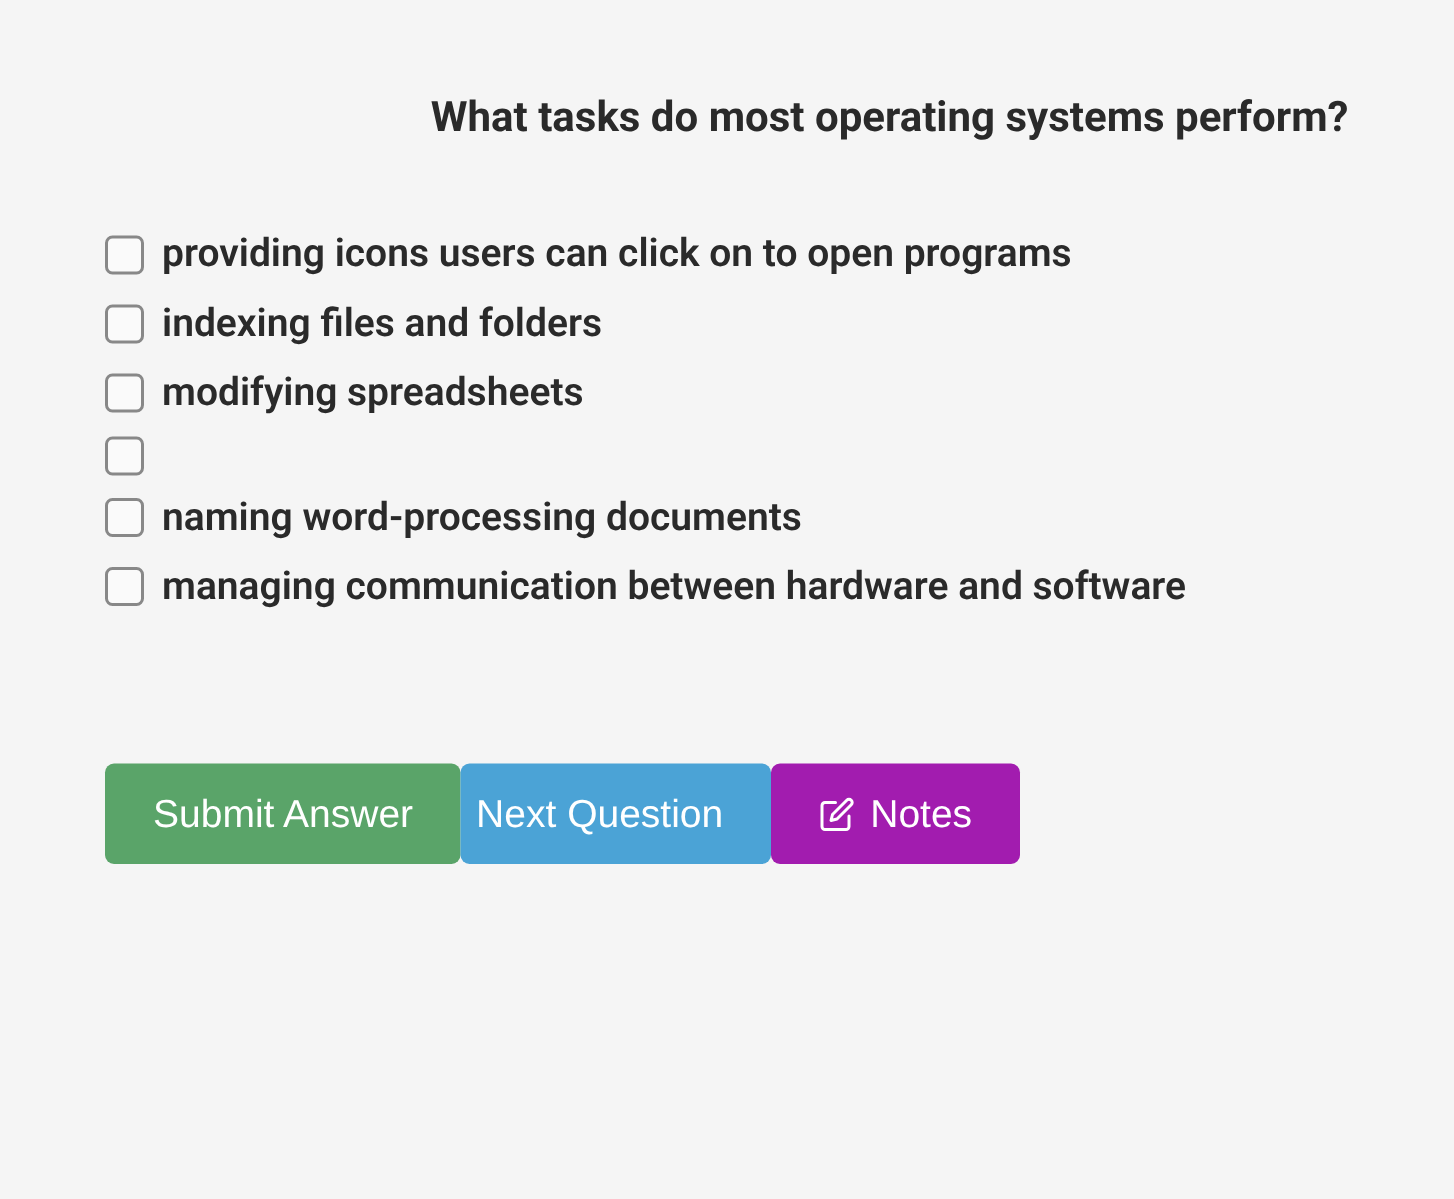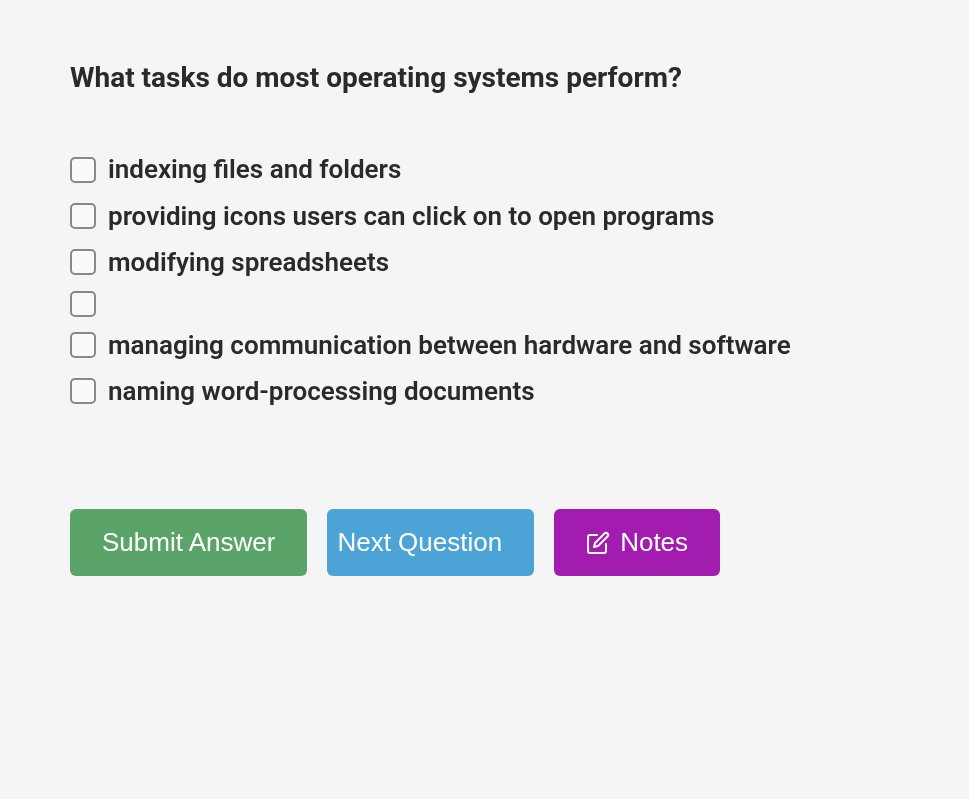--- a/index.html
+++ b/index.html
@@ -14,20 +14,21 @@
       height: 799px;
       padding: 60px 70px;
       color: #333;
     }
     .question-text {
       font-size: 28px;
       font-weight: 700;
       color: #2a2a2a;
       margin-bottom: 55px;
       line-height: 1.3;
+      text-align: right;
     }
     .options {
       margin-bottom: 100px;
     }
     .option-row {
       display: flex;
       align-items: center;
       margin-bottom: 10px;
     }
     .checkbox {
@@ -42,21 +43,20 @@
     }
     .option-label {
       font-size: 26px;
       font-weight: 600;
       color: #2a2a2a;
       cursor: pointer;
       line-height: 1.4;
     }
     .button-row {
       display: flex;
-      gap: 20px;
     }
     .btn {
       display: inline-flex;
       align-items: center;
       justify-content: center;
       padding: 18px 32px;
       border-radius: 6px;
       font-size: 26px;
       font-weight: 400;
       color: #fff;
@@ -82,40 +82,40 @@
     }
   </style>
 </head>
 <body>
 
 <div class="question-text">What tasks do most operating systems perform?</div>
 
 <div class="options">
   <div class="option-row">
     <div class="checkbox"></div>
-    <span class="option-label">indexing files and folders</span>
+    <span class="option-label">providing icons users can click on to open programs</span>
   </div>
   <div class="option-row">
     <div class="checkbox"></div>
-    <span class="option-label">providing icons users can click on to open programs</span>
+    <span class="option-label">indexing files and folders</span>
   </div>
   <div class="option-row">
     <div class="checkbox"></div>
     <span class="option-label">modifying spreadsheets</span>
   </div>
   <div class="option-row">
     <div class="checkbox"></div>
   </div>
   <div class="option-row">
     <div class="checkbox"></div>
-    <span class="option-label">managing communication between hardware and software</span>
+    <span class="option-label">naming word-processing documents</span>
   </div>
   <div class="option-row">
     <div class="checkbox"></div>
-    <span class="option-label">naming word-processing documents</span>
+    <span class="option-label">managing communication between hardware and software</span>
   </div>
 </div>
 
 <div class="button-row">
   <button class="btn btn-submit">Submit Answer</button>
   <button class="btn btn-next">Next Question</button>
   <button class="btn btn-notes">
     <span class="edit-icon">
       <svg width="24" height="24" viewBox="0 0 24 24" fill="none" stroke="#fff" stroke-width="2" stroke-linecap="round" stroke-linejoin="round">
         <path d="M11 4H4a2 2 0 0 0-2 2v14a2 2 0 0 0 2 2h14a2 2 0 0 0 2-2v-7"></path>

